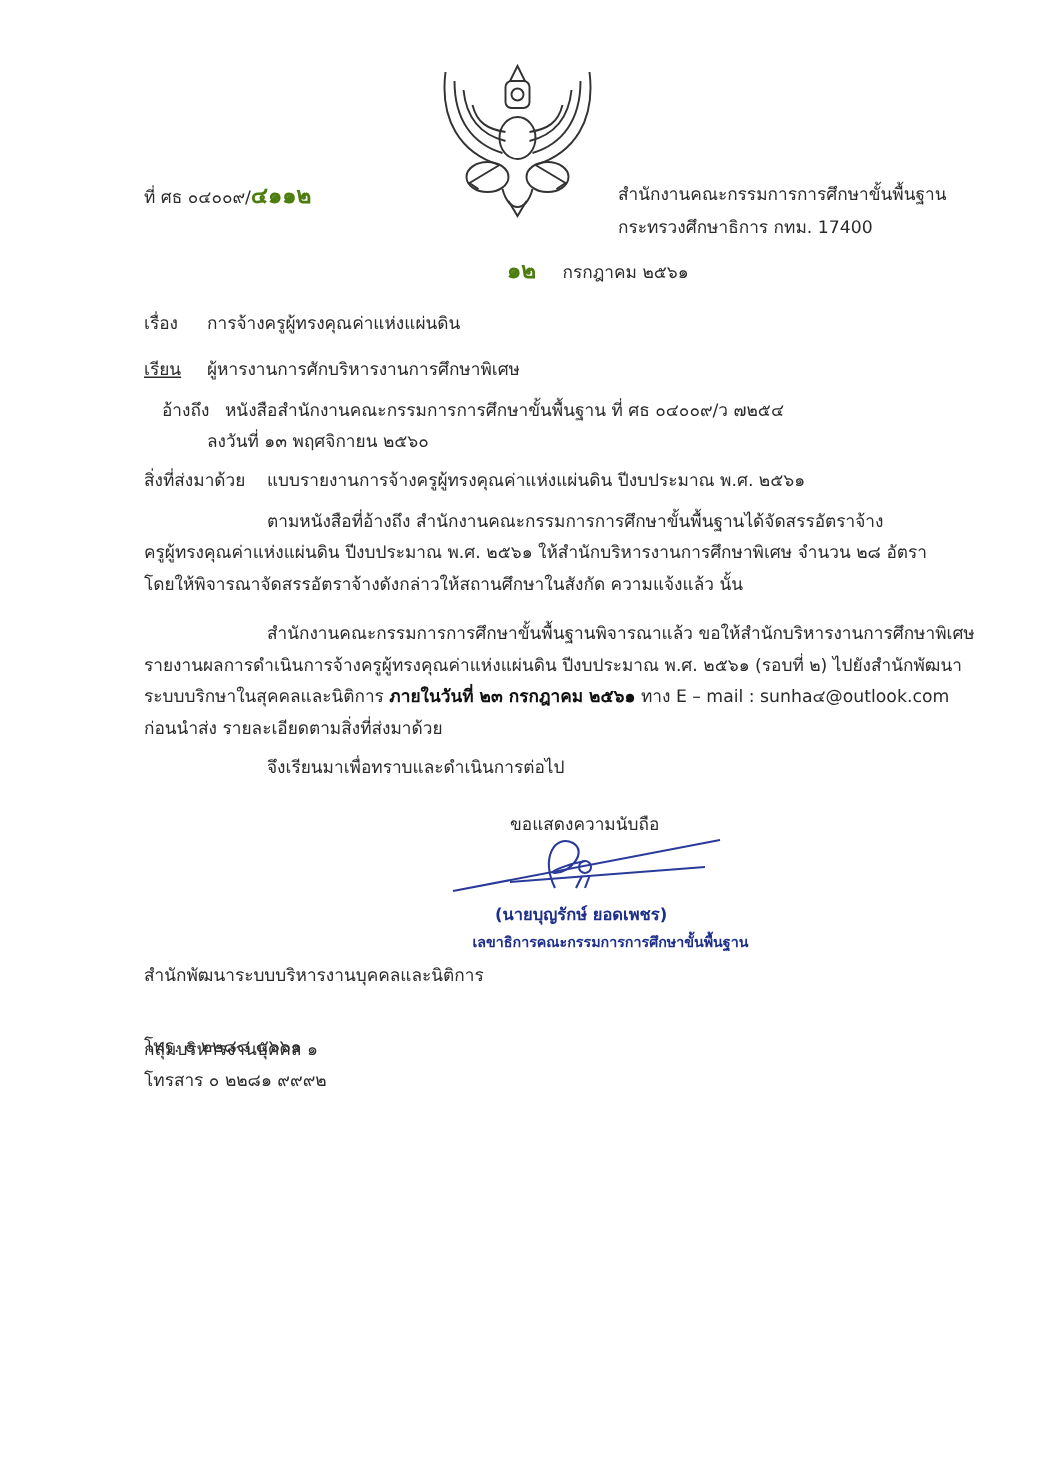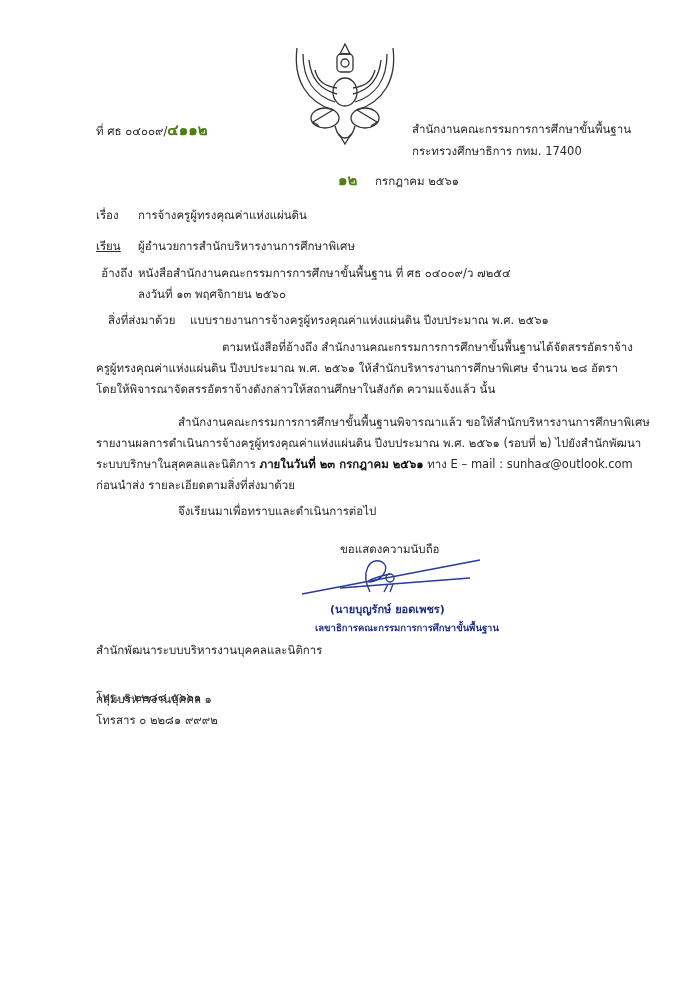--- a/index.html
+++ b/index.html
@@ -47,32 +47,32 @@
 
 <div class="abs" style="left:338px;top:168px;">
   <span class="hand">๑๒</span>
   <span style="margin-left:14px;">กรกฎาคม ๒๕๖๑</span>
 </div>
 
 <div class="abs" style="left:96px;top:206px;">
   <span class="label" style="width:42px;">เรื่อง</span><span>การจ้างครูผู้ทรงคุณค่าแห่งแผ่นดิน</span>
 </div>
 <div class="abs" style="left:96px;top:237px;">
-  <span class="label" style="width:42px;text-decoration:underline;">เรียน</span><span>ผู้อำนวยการสำนักบริหารงานการศึกษาพิเศษ</span>
+  <span class="label" style="width:42px;text-decoration:underline;">เรียน</span><span>ผู้หารงานการศักบริหารงานการศึกษาพิเศษ</span>
 </div>
-<div class="abs" style="left:96px;top:264px;text-align:center;">
+<div class="abs" style="left:108px;top:264px;">
   <span class="label" style="width:42px;">อ้างถึง</span><span>หนังสือสำนักงานคณะกรรมการการศึกษาขั้นพื้นฐาน ที่ ศธ ๐๔๐๐๙/ว ๗๒๕๔</span>
 </div>
 <div class="abs" style="left:138px;top:285px;">ลงวันที่ ๑๓ พฤศจิกายน ๒๕๖๐</div>
 
 <div class="abs" style="left:96px;top:311px;">
-  <span class="label" style="width:82px;margin-left:12px;">สิ่งที่ส่งมาด้วย</span><span>แบบรายงานการจ้างครูผู้ทรงคุณค่าแห่งแผ่นดิน ปีงบประมาณ พ.ศ. ๒๕๖๑</span>
+  <span class="label" style="width:82px;">สิ่งที่ส่งมาด้วย</span><span>แบบรายงานการจ้างครูผู้ทรงคุณค่าแห่งแผ่นดิน ปีงบประมาณ พ.ศ. ๒๕๖๑</span>
 </div>
 
-<div class="abs" style="left:178px;top:338px;margin-left:44px;">ตามหนังสือที่อ้างถึง สำนักงานคณะกรรมการการศึกษาขั้นพื้นฐานได้จัดสรรอัตราจ้าง</div>
+<div class="abs" style="left:178px;top:338px;">ตามหนังสือที่อ้างถึง สำนักงานคณะกรรมการการศึกษาขั้นพื้นฐานได้จัดสรรอัตราจ้าง</div>
 <div class="abs" style="left:96px;top:359px;">ครูผู้ทรงคุณค่าแห่งแผ่นดิน ปีงบประมาณ พ.ศ. ๒๕๖๑ ให้สำนักบริหารงานการศึกษาพิเศษ จำนวน ๒๘ อัตรา</div>
 <div class="abs" style="left:96px;top:380px;">โดยให้พิจารณาจัดสรรอัตราจ้างดังกล่าวให้สถานศึกษาในสังกัด ความแจ้งแล้ว นั้น</div>
 
 <div class="abs" style="left:178px;top:413px;">สำนักงานคณะกรรมการการศึกษาขั้นพื้นฐานพิจารณาแล้ว ขอให้สำนักบริหารงานการศึกษาพิเศษ</div>
 <div class="abs" style="left:96px;top:434px;">รายงานผลการดำเนินการจ้างครูผู้ทรงคุณค่าแห่งแผ่นดิน ปีงบประมาณ พ.ศ. ๒๕๖๑ (รอบที่ ๒) ไปยังสำนักพัฒนา</div>
 <div class="abs" style="left:96px;top:455px;">
   <span>ระบบบริกษาในสุคคลและนิติการ </span><span class="bold">ภายในวันที่ ๒๓ กรกฎาคม ๒๕๖๑</span><span> ทาง E – mail : sunha๔@outlook.com</span>
 </div>
 <div class="abs" style="left:96px;top:476px;">ก่อนนำส่ง รายละเอียดตามสิ่งที่ส่งมาด้วย</div>
 

